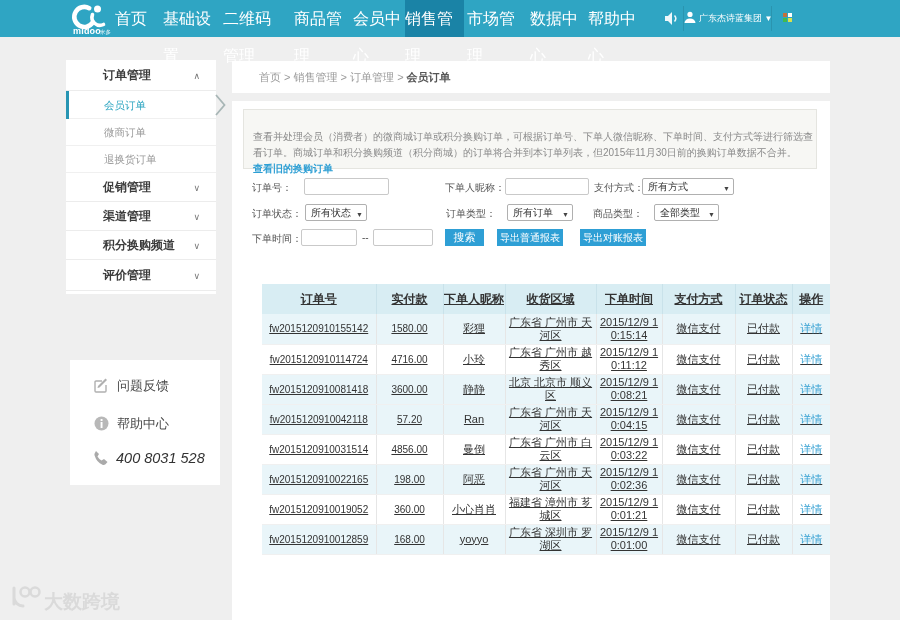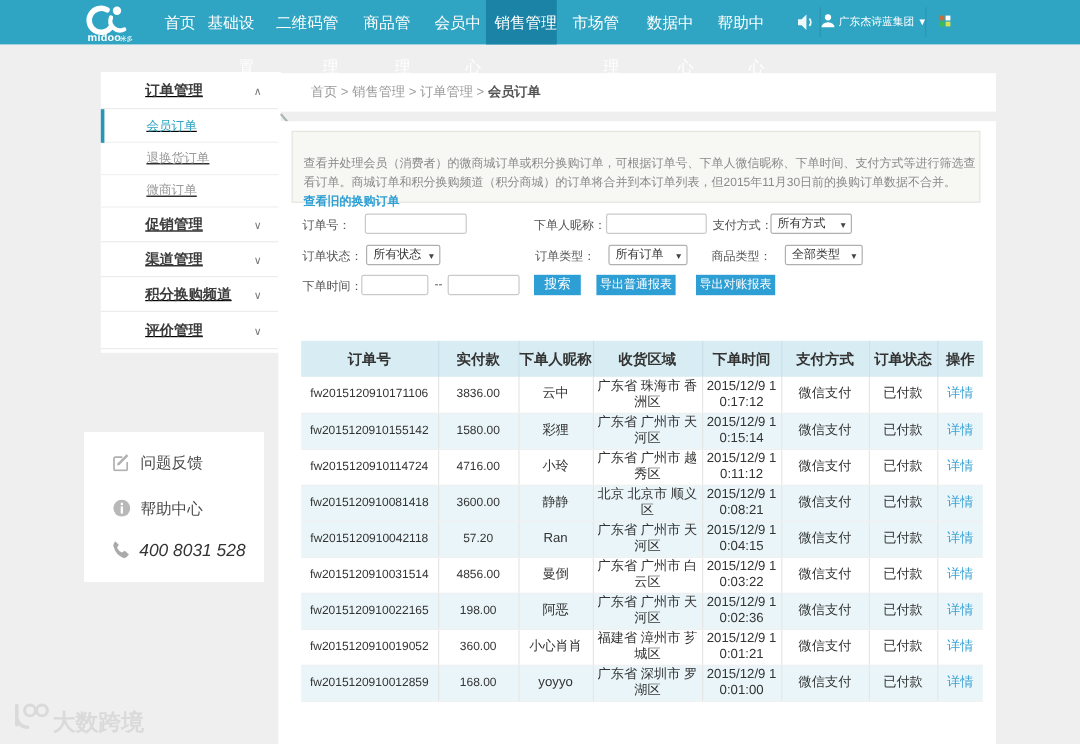--- a/index.html
+++ b/index.html
@@ -1,29 +1,29 @@
 <!DOCTYPE html>
 <html><head>
 <meta charset="utf-8">
 <style>
 * { margin:0; padding:0; box-sizing:border-box; }
 html,body { width:900px; height:620px; overflow:hidden; }
 body { font-family:"Liberation Sans", sans-serif; background:#efefef; position:relative; }
 #topbar { position:absolute; left:0; top:0; width:900px; height:37px; background:#2fa5c3; }
-.nav { position:absolute; top:0; height:37px; line-height:37px; color:#fff; font-size:13px; text-align:right; }
+.nav { position:absolute; top:0; height:37px; line-height:37px; color:#fff; font-size:16px; text-align:left; }
 .nav.act { background:#1a83a6; }
 #logo { position:absolute; left:64px; top:1px; }
 #sep1,#sep2 { position:absolute; top:6px; height:25px; width:1px; background:rgba(0,0,0,0.10); }
 #sep1 { left:683px; } #sep2 { left:771px; }
 #spk { position:absolute; left:664px; top:11px; opacity:0.92; }
 #usr { position:absolute; left:684px; top:0; height:37px; line-height:37px; color:#fff; font-size:9px; }
 #grid { position:absolute; left:783px; top:13px; width:9px; height:9px; }
 #grid i { position:absolute; width:4px; height:4px; }
 
-#side1 { position:absolute; left:84px; top:60px; width:150px; background:#fff; height:234px;text-decoration:underline; }
+#side1 { position:absolute; left:66px; top:60px; width:150px; background:#fff; height:234px; }
 .m1 { height:31px; line-height:31px; font-size:12px; font-weight:bold; color:#3c3c3c; padding-left:37px; border-bottom:1px solid #ececec; position:relative; }
 .m1 .car { position:absolute; right:16px; top:1px; font-weight:normal; color:#777; font-size:9px; }
 .m2 { height:27px; line-height:27px; font-size:10.5px; color:#9a9a9a; padding-left:38px; border-bottom:1px solid #f0f0f0; position:relative; }
 .m2.act { color:#2aa4c0; }
 #abar { position:absolute; left:0; top:0; width:3px; height:28px; background:#2795b3; }
 #achev { position:absolute; left:149px; top:0; }
 #side2 { position:absolute; left:70px; top:360px; width:150px; background:#fff; height:125px; font-size:13px; color:#4a4a4a; }
 .s2row { position:absolute; left:25px;text-align:center; }
 
 #crumb { position:absolute; left:232px; top:61px; width:598px; height:32px; background:#fff; line-height:32px; font-size:11px; color:#9a9a9a; padding-left:27px; }
@@ -32,21 +32,21 @@
 #notice { position:absolute; left:11px; top:8px; width:574px; height:60px; background:#f7f7f4; border:1px solid #e5e5e0; font-size:10px; color:#8a8a8a; line-height:16px; padding:19px 0 0 9px; }
 #notice a { color:#2e9fd4; font-weight:bold; text-decoration:none; }
 .flbl { position:absolute; font-size:10px; color:#555; }
 .fin { position:absolute; height:17px; background:#fff; border:1px solid #c9c9c9; border-radius:2px; }
 .fsel { position:absolute; height:17px; background:#fff; border:1px solid #b0b0b0; font-size:10px; color:#333; line-height:15px; padding-left:5px; border-radius:2px; }
 .fsel:after { content:"▼"; position:absolute; right:3px; top:2px; font-size:7px; color:#444; }
 .btn { position:absolute; height:17px; line-height:17px; background:#2e9fd5; color:#fff; font-size:11px; text-align:center; overflow:hidden; white-space:nowrap; }
 #sumline { position:absolute; left:16px; top:167px; font-size:10px; color:#666; }
 #sumline b { color:#df4f4f; font-size:11.5px; font-weight:normal; }
 
-#tbl { position:absolute; left:19px; top:183px; width:568px; border-collapse:collapse; table-layout:fixed; font-size:11px; color:#333; }
+#tbl { position:absolute; left:30px; top:183px; width:568px; border-collapse:collapse; table-layout:fixed; font-size:11px; color:#333;text-decoration:underline; }
 #tbl th { background:#d8edf3; height:30px; font-size:12px; color:#333; border-right:1px solid #c9e2ea; font-weight:bold; }
 #tbl th:last-child, #tbl td:last-child { border-right:none; }
 #tbl td { height:30px; text-align:center; border-right:1px solid #e6e6e6; border-bottom:1px solid #f0f0f0; line-height:13px; }
 #tbl td.n { font-size:10px; }
 #tbl tr.alt td { background:#e9f5f9; }
 #tbl td.det { color:#3aa3d4; }
 #wm { position:absolute; left:8px; top:584px; color:#dadada; }
 </style>
 </head>
 <body>
@@ -88,22 +88,22 @@
 </div>
 
 <div id="side1">
   <div class="m1">订单管理<span class="car">∧</span></div>
   <div class="m2 act" style="height:28px;line-height:28px;">会员订单
     <div id="abar"></div>
     <svg id="achev" width="12" height="28" viewBox="0 0 12 28">
         <path d="M1 4 L9.5 14 L1 24" fill="none" stroke="#a8b6b6" stroke-width="1.8"></path>
       </svg>
   </div>
+  <div class="m2">微商订单</div>
   <div class="m2">退换货订单</div>
-  <div class="m2">微商订单</div>
   <div class="m1" style="height:29px;line-height:29px;">促销管理<span class="car">∨</span></div>
   <div class="m1" style="height:29px;line-height:29px;">渠道管理<span class="car">∨</span></div>
   <div class="m1" style="height:29px;line-height:29px;">积分换购频道<span class="car">∨</span></div>
   <div class="m1" style="height:31px;line-height:31px;">评价管理<span class="car">∨</span></div>
 </div>
 
 <div id="side2">
   <div class="s2row" style="top:17px;left:24px;">
     <svg width="15" height="15" viewBox="0 0 15 15" style="vertical-align:-3px;margin-right:8px;">
       <path d="M12 7 v6 a1 1 0 0 1 -1 1 H2 a1 1 0 0 1 -1 -1 V4 a1 1 0 0 1 1 -1 h6" fill="none" stroke="#b0b0b0" stroke-width="1.4"></path>
@@ -124,21 +124,21 @@
 <div id="crumb">首页 &gt; 销售管理 &gt; 订单管理 &gt; <b>会员订单</b></div>
 
 <div id="main">
   <div id="notice">查看并处理会员（消费者）的微商城订单或积分换购订单，可根据订单号、下单人微信昵称、下单时间、支付方式等进行筛选查<br>看订单。商城订单和积分换购频道（积分商城）的订单将合并到本订单列表，但2015年11月30日前的换购订单数据不合并。<br><a>查看旧的换购订单</a></div>
 
   <div class="flbl" style="left:20px;top:80px;">订单号：</div>
   <div class="fin" style="left:72px;top:77px;width:85px;"></div>
   <div class="flbl" style="left:213px;top:80px;">下单人昵称：</div>
   <div class="fin" style="left:273px;top:77px;width:84px;"></div>
   <div class="flbl" style="left:362px;top:80px;">支付方式：</div>
-  <div class="fsel" style="left:410px;top:77px;width:68px;">所有方式</div>
+  <div class="fsel" style="left:410px;top:77px;width:92px;">所有方式</div>
 
   <div class="flbl" style="left:20px;top:106px;">订单状态：</div>
   <div class="fsel" style="left:73px;top:103px;width:62px;">所有状态</div>
   <div class="flbl" style="left:214px;top:106px;">订单类型：</div>
   <div class="fsel" style="left:275px;top:103px;width:66px;">所有订单</div>
   <div class="flbl" style="left:361px;top:106px;">商品类型：</div>
   <div class="fsel" style="left:422px;top:103px;width:65px;">全部类型</div>
 
   <div class="flbl" style="left:20px;top:131px;">下单时间：</div>
   <div class="fin" style="left:69px;top:128px;width:56px;"></div>
@@ -164,30 +164,20 @@
         <tr>
           <th>订单号</th>
           <th>实付款</th>
           <th>下单人昵称</th>
           <th>收货区域</th>
           <th>下单时间</th>
           <th>支付方式</th>
           <th>订单状态</th>
           <th>操作</th>
         </tr>
-    <tr>
-          <td class="n">fw2015120910171106</td>
-          <td class="n">3836.00</td>
-          <td>云中</td>
-          <td>广东省&nbsp;珠海市&nbsp;香<br>洲区</td>
-          <td>2015/12/9 1<br>0:17:12</td>
-          <td>微信支付</td>
-          <td>已付款</td>
-          <td class="det">详情</td>
-        </tr>
     <tr class="alt">
           <td class="n">fw2015120910155142</td>
           <td class="n">1580.00</td>
           <td>彩狸</td>
           <td>广东省&nbsp;广州市&nbsp;天<br>河区</td>
           <td>2015/12/9 1<br>0:15:14</td>
           <td>微信支付</td>
           <td>已付款</td>
           <td class="det">详情</td>
         </tr>

